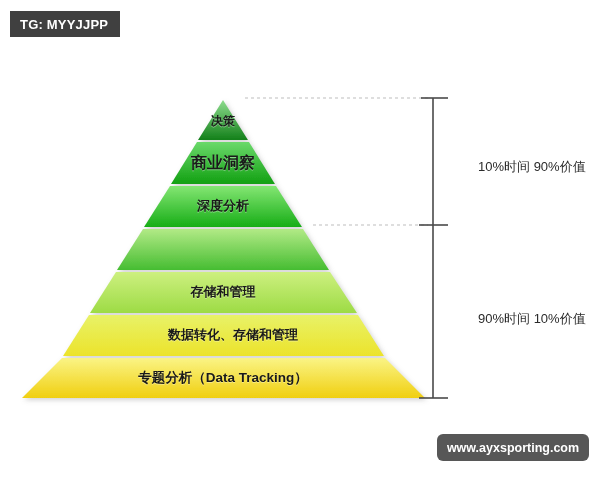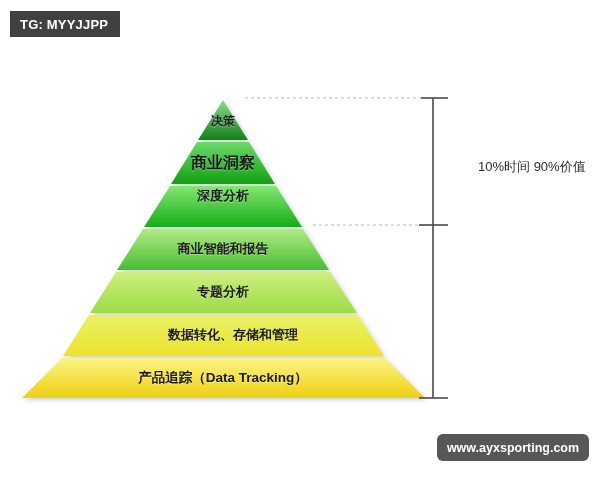--- a/index.html
+++ b/index.html
@@ -159,25 +159,25 @@
     <g stroke="#4a4a4a" stroke-width="1.6" fill="none">
       <line x1="433" y1="98" x2="433" y2="398"></line>
       <line x1="421" y1="98" x2="448" y2="98"></line>
       <line x1="419" y1="225" x2="448" y2="225"></line>
       <line x1="419" y1="398" x2="448" y2="398"></line>
     </g>
   </svg>
 
   <div class="tier-label t0" style="left:223px; top:121px;">决策</div>
   <div class="tier-label t1" style="left:223px; top:163px;">商业洞察</div>
-  <div class="tier-label t2" style="left:223px; top:196px;">深度分析</div>
-  <div class="tier-label t3" style="left:223px; top:249px;">商业智能和报告</div>
-  <div class="tier-label t4" style="left:223px; top:292px;">专题分析</div>
+  <div class="tier-label t2" style="left:223px; top:206px;">深度分析</div>
+  <div class="tier-label t4" style="left:223px; top:292px;">存储和管理</div>
   <div class="tier-label t5" style="left:223px; top:335px;padding-left:20px;">数据转化、存储和管理</div>
-  <div class="tier-label t6" style="left:223px; top:378px;">产品追踪（Data Tracking）</div>
+  <div class="tier-label t6" style="left:223px; top:378px;">专题分析（Data Tracking）</div>
 
   <div class="annot-text" style="left:478px; top:167px;">10%时间  90%价值</div>
+  <div class="annot-text" style="left:478px; top:319px;">90%时间  10%价值</div>
 
 </div>
 
 <div class="watermark">
   <span>www.ayxsporting.com</span>
 </div>
 
 </body></html>

